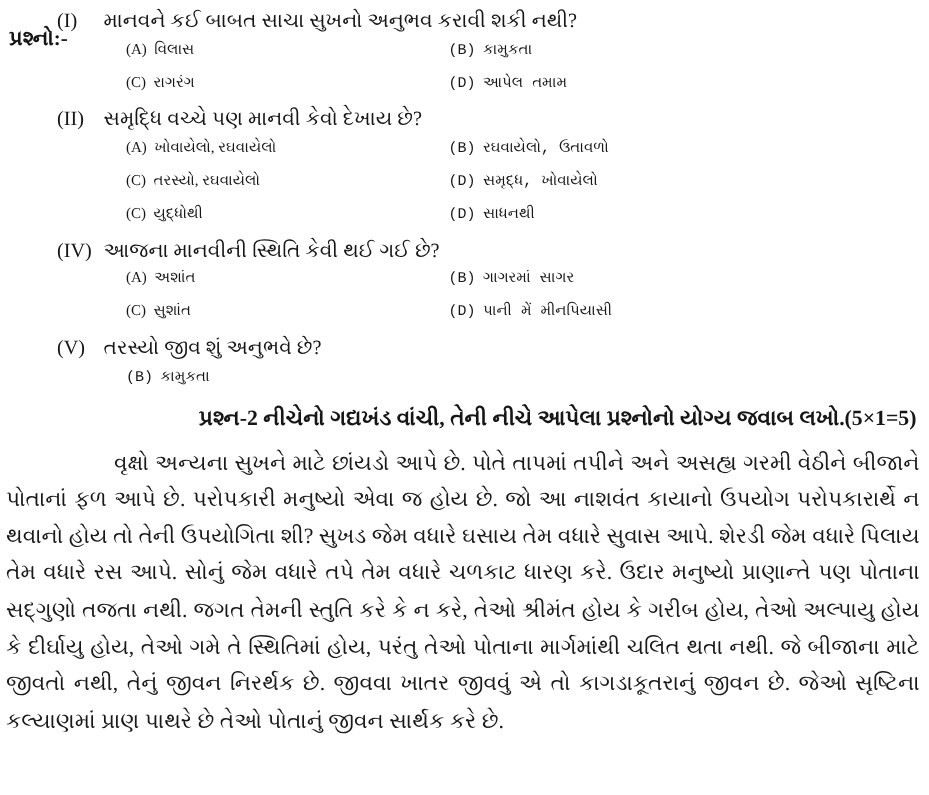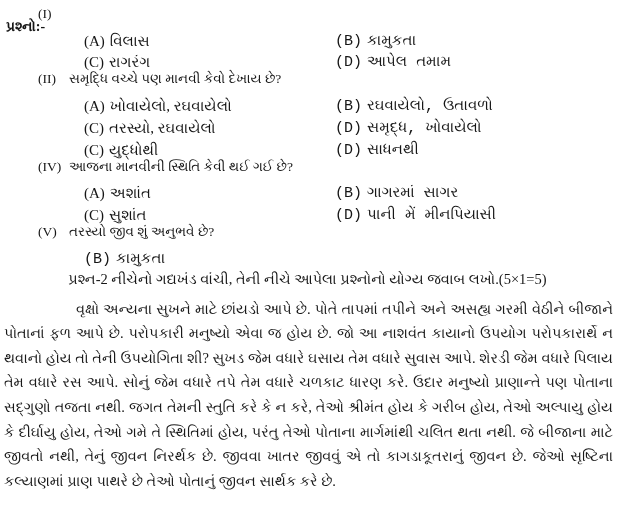--- a/index.html
+++ b/index.html
@@ -36,38 +36,37 @@
     height: 21.8px;
     font-size: 13.5px;
     gap: 7px;
   }
   .q-num {
     min-width: 24px;
     white-space: nowrap;
   }
   .opt-row {
     display: flex;
-    align-items: flex-end;
+    align-items: flex-start;
     height: 21.8px;
     padding-left: 46px;
-    font-size: 15px;
-    gap: 36px;
+    font-size: 10px;
   }
   .opt {
     white-space: nowrap;
   }
   .opt-left  { width: 215px; }
   .opt-right { flex: 1; font-family: Liberation Mono, monospace; }
   .opt-key { margin-right: 5px; }
   
   .q2-head {
     display: flex;
-    justify-content: center;
+    justify-content: flex-end;
     align-items: baseline;
-    font-weight: normal;
+    font-weight: bold;
     font-size: 14.5px;
     margin-top: 3px;
     height: 22px;
   }
   .q2-title { white-space: nowrap; }
   .q2-marks { white-space: nowrap; padding-right: 2px; }
   
   .passage {
     margin-top: 4px;
     font-size: 14.5px;
@@ -81,20 +80,21 @@
 <body>
 
 <div class="doc">
 
   <div class="mcq">
     <span class="section-label">પ્રશ્નો:-</span>
     <div id="questions-container">
   <div class="question-block">
     <div class="q-line">
       <span class="q-num">(I)</span>
+      <span class="q-text">માનવને કઈ બાબત સાચા સુખનો અનુભવ કરાવી શકી નથી?</span>
     </div>
     <div class="opt-row">
       <span class="opt opt-left">
         <span class="opt-key">(A)</span><span>વિલાસ</span>
       </span>
       <span class="opt opt-right">
         <span class="opt-key">(B)</span><span>કામુકતા</span>
       </span>
     </div>
     <div class="opt-row">

